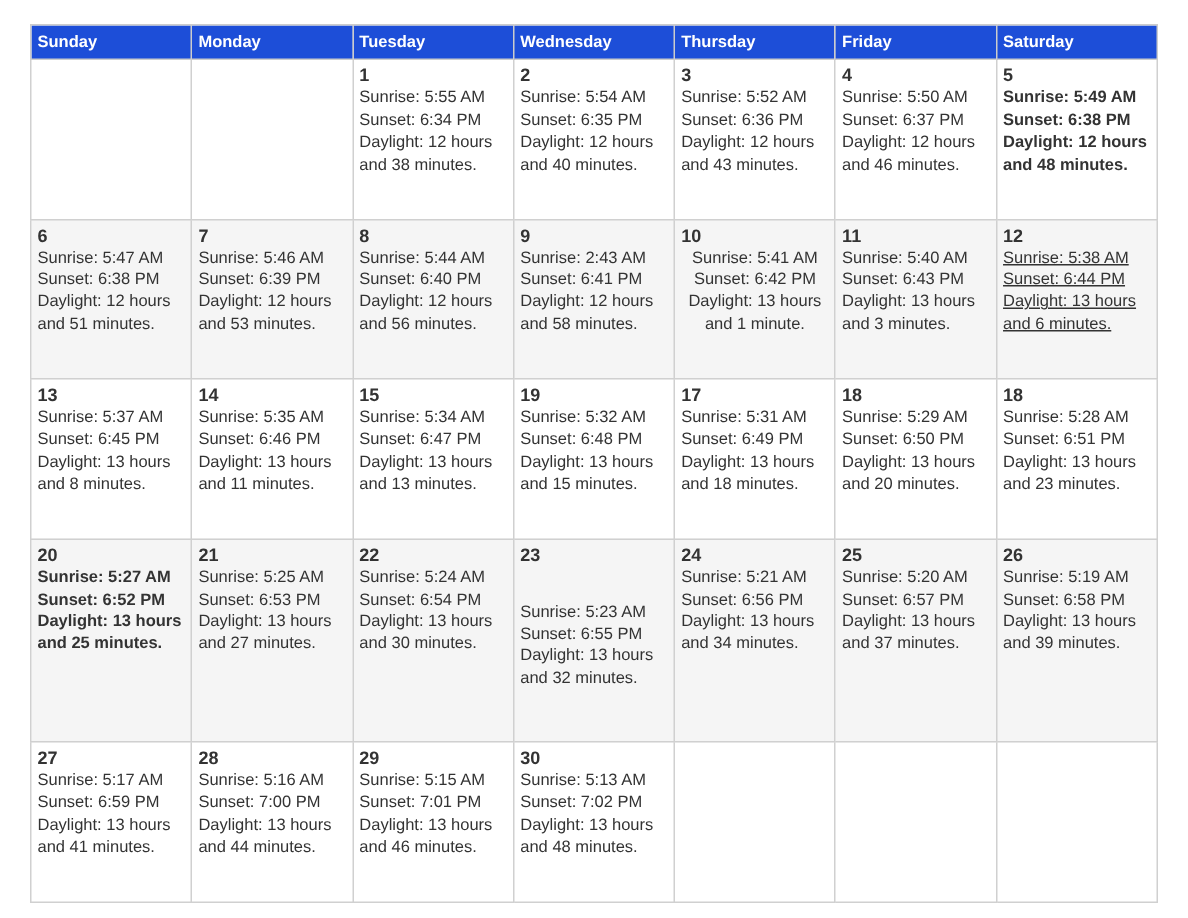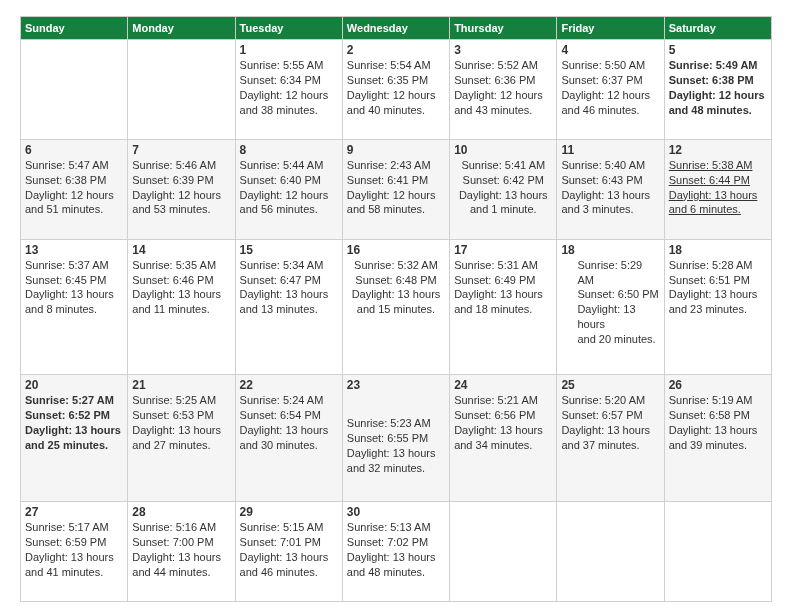--- a/index.html
+++ b/index.html
@@ -53,21 +53,21 @@
       font-size: 14px;
       color: #333;
     }
     .calendar {
       flex: 1;
       border-collapse: collapse;
       width: 100%;
       table-layout: fixed;
     }
     .calendar th {
-      background: #15803d;
+      background: #1d4ed8;
       color: #fff;
       font-size: 11px;
       font-weight: bold;
       padding: 5px 4px;
       text-align: left;
       border: 1px solid #ccc;
     }
     .calendar td {
       border: 1px solid #d0d0d0;
       vertical-align: top;
@@ -218,36 +218,36 @@
 and 11 minutes.</div>
           </td>
           <td>
             <span class="day-number">15</span>
             <div class="day-info" style="white-space: pre-line;">Sunrise: 5:34 AM
 Sunset: 6:47 PM
 Daylight: 13 hours
 and 13 minutes.</div>
           </td>
           <td>
-            <span class="day-number">16</span>
-            <div class="day-info" style="white-space: pre-line; text-align: center;">Sunrise: 5:32 AM
+            <span class="day-number">19</span>
+            <div class="day-info" style="white-space: pre-line;">Sunrise: 5:32 AM
 Sunset: 6:48 PM
 Daylight: 13 hours
 and 15 minutes.</div>
           </td>
           <td>
             <span class="day-number">17</span>
             <div class="day-info" style="white-space: pre-line;">Sunrise: 5:31 AM
 Sunset: 6:49 PM
 Daylight: 13 hours
 and 18 minutes.</div>
           </td>
           <td>
             <span class="day-number">18</span>
-            <div class="day-info" style="white-space: pre-line; margin-left: 16px;">Sunrise: 5:29 AM
+            <div class="day-info" style="white-space: pre-line;">Sunrise: 5:29 AM
 Sunset: 6:50 PM
 Daylight: 13 hours
 and 20 minutes.</div>
           </td>
           <td>
             <span class="day-number">18</span>
             <div class="day-info" style="white-space: pre-line;">Sunrise: 5:28 AM
 Sunset: 6:51 PM
 Daylight: 13 hours
 and 23 minutes.</div>

